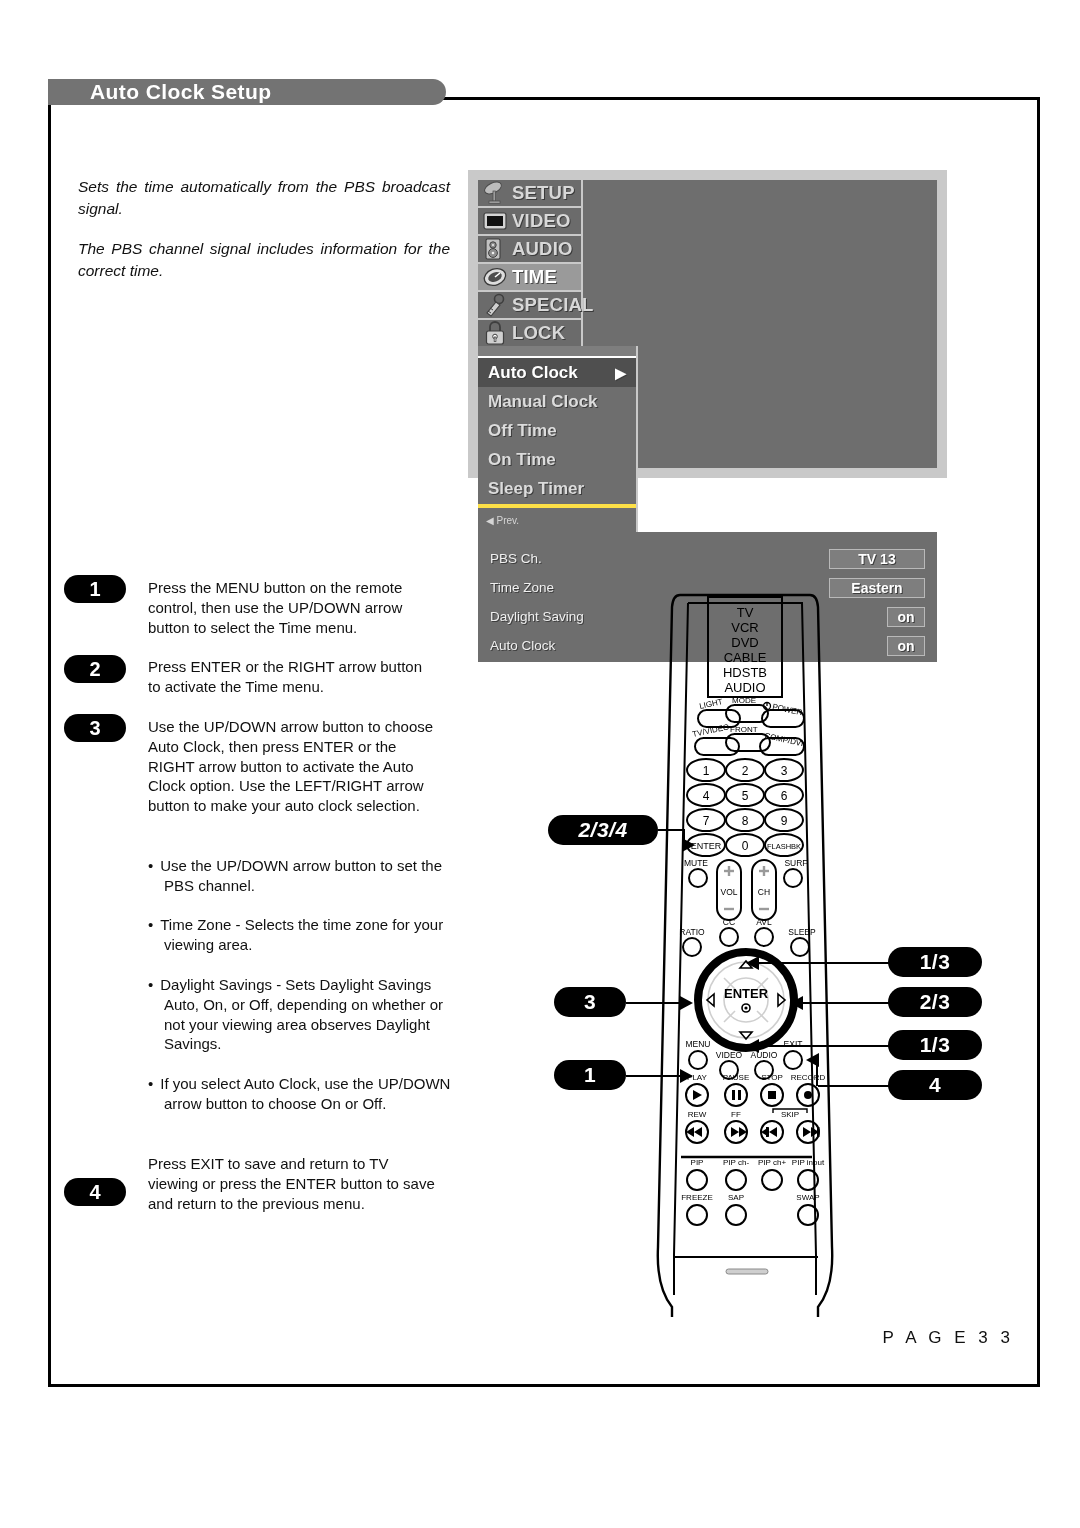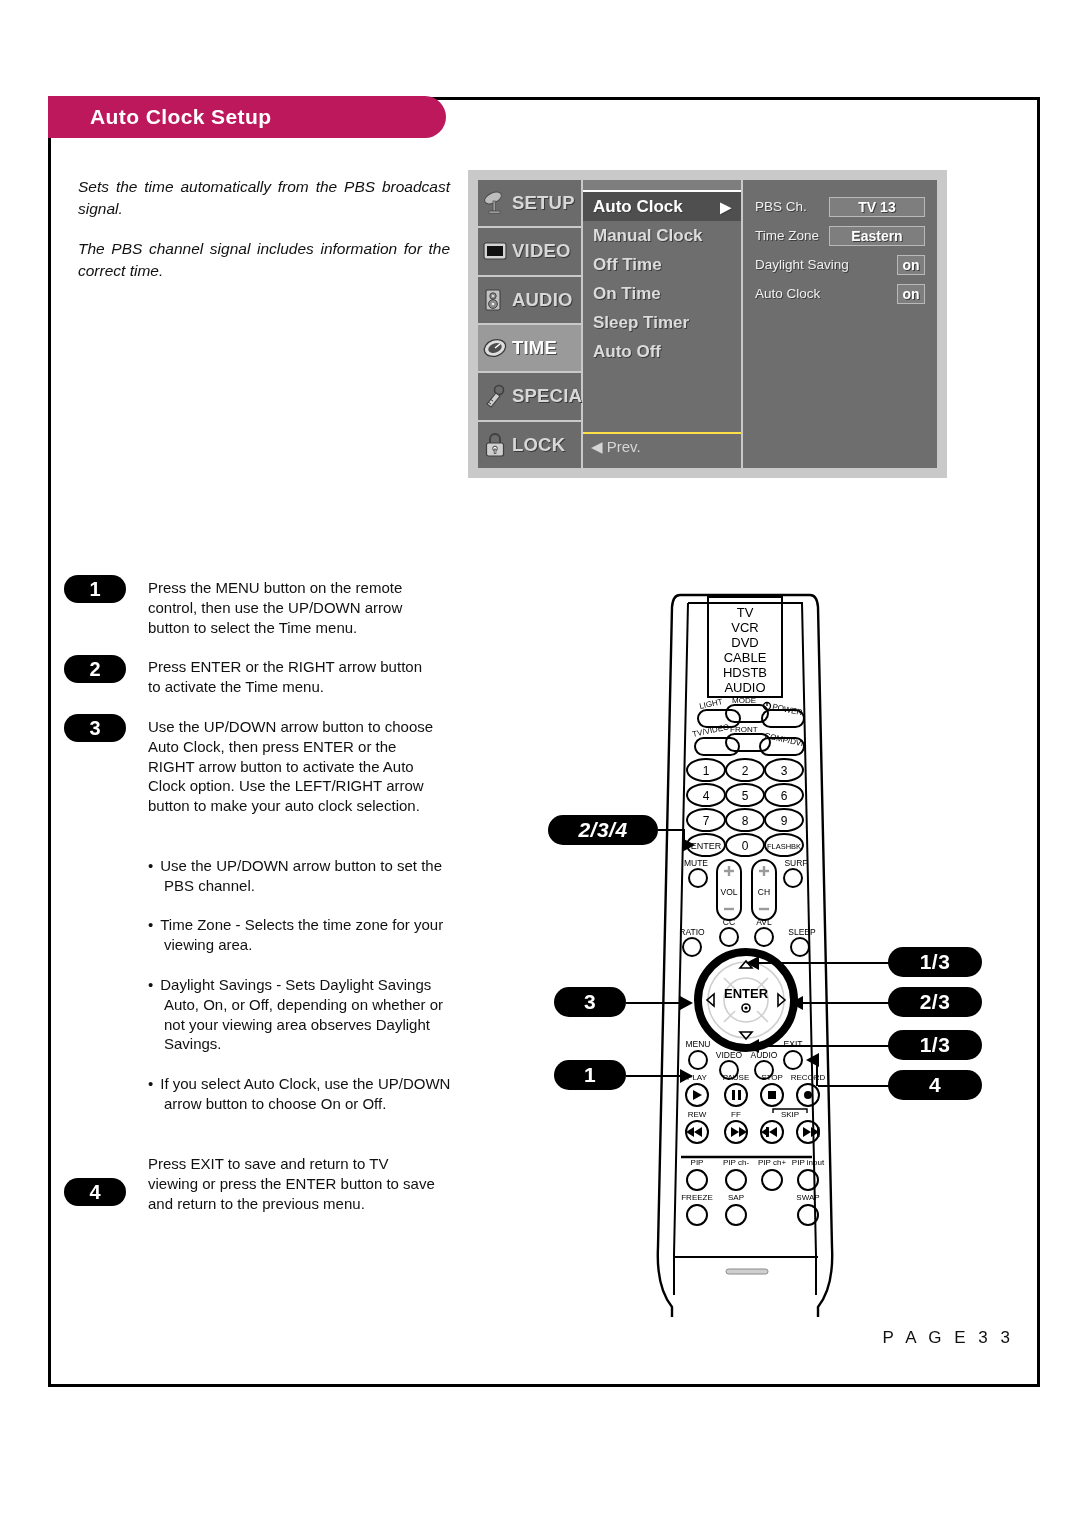--- a/index.html
+++ b/index.html
@@ -19,23 +19,23 @@
     left: 48px; top: 97px;
     width: 992px; height: 1290px;
     border: 3px solid #000;
     box-sizing: border-box;
     background: #fff;
   }
 
   
   #title-bar {
     position: absolute;
-    left: 48px; top: 96px;
-    width: 398px; height: 42px;
-    background: #be185d;
+    left: 48px; top: 79px;
+    width: 398px; height: 26px;
+    background: #737373;
     border-radius: 0 21px 21px 0;
     display: flex;
     align-items: center;
   }
   #title-bar .title-text {
     color: #fff;
     font-size: 21px;
     font-weight: bold;
     letter-spacing: .4px;
     padding-left: 42px;
@@ -62,20 +62,21 @@
     width: 479px; height: 308px;
     background: #c9c9c9;
     padding: 10px;
     box-sizing: border-box;
   }
   #osd-inner {
     position: relative;
     width: 100%; height: 100%;
     display: flex;
     background: #6e6e6e;
+    flex-direction: column;
   }
 
   
   #osd-left {
     width: 105px;
     flex: 0 0 105px;
     display: flex;
     flex-direction: column;
     background: #7a7a7a;
     border-right: 2px solid #c9c9c9;
@@ -136,29 +137,29 @@
     color: #ffffff;
   }
   .osd-item .arrow-right {
     position: absolute;
     right: 10px;
     font-size: 14px;
     line-height: 1;
   }
   #osd-prev {
     position: absolute;
-    left: 0; bottom: 8px;
+    left: 0; bottom: 0;
     width: 100%;
     height: 28px;
     background: #6e6e6e;
-    border-top: 2px solid #fde047;
+    border-top: 4px solid #fde047;
     display: flex;
     align-items: center;
     padding-left: 8px;
-    font-size: 15px;
+    font-size: 10px;
     color: #d5d5d5;
     box-sizing: border-box;
   }
 
   
   #osd-right {
     flex: 1 1 auto;
     background: #6e6e6e;
     padding: 14px 12px 0 12px;
     box-sizing: border-box;
@@ -182,21 +183,21 @@
     color: #ffffff;
     font-size: 14px;
     font-weight: bold;
     text-align: center;
     height: 20px;
     line-height: 19px;
     box-sizing: border-box;
     text-shadow: 1px 1px 0 #3d3d3d;
   }
   .val-wide { width: 96px; }
-  .val-narrow { width: 28px; }
+  .val-narrow { width: 38px; }
   .step-badge {
     position: absolute;
     width: 62px; height: 28px;
     background: #000;
     border-radius: 14px;
     color: #fff;
     font-size: 20px;
     font-weight: bold;
     display: flex;
     align-items: center;

